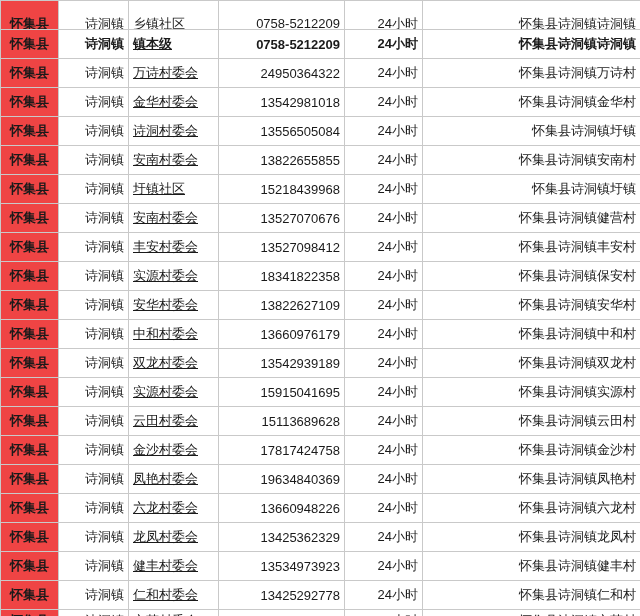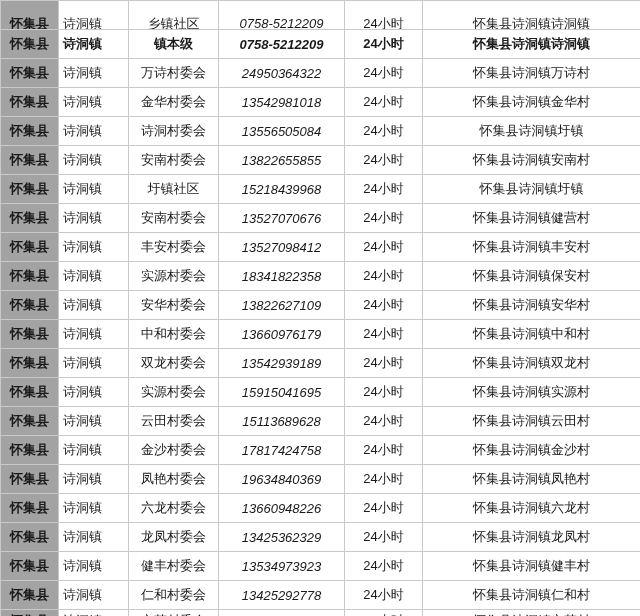--- a/index.html
+++ b/index.html
@@ -30,42 +30,41 @@
   }
   
   col.c0 { width: 58px; }
   col.c1 { width: 70px; }
   col.c2 { width: 90px; }
   col.c3 { width: 126px; }
   col.c4 { width: 78px; }
   col.c5 { width: 218px; }
 
   td.col-county {
-    background: #a3a3a3;
+    background: #ef4444;
     color: #1f3864;
     font-weight: bold;
     text-align: center;
     font-size: 13px;
   }
   td.col-town {
-    text-align: left;
+    text-align: right;
   }
   td.col-village {
-    text-align: center;
+    text-decoration: underline;
   }
   td.col-phone {
-    text-align: center;
+    text-align: right;
     letter-spacing: 0px;
-    font-style: italic;
   }
   td.col-hours {
-    text-align: center;
+    text-align: right;
   }
   td.col-addr {
-    text-align: center;
+    text-align: right;
   }
   tr.bold-row td {
     font-weight: bold;
   }
   tr.clipped-top td {
     height: 14px;
     line-height: 10px;
     vertical-align: bottom;
     overflow: hidden;
     color: #1a1a1a;

